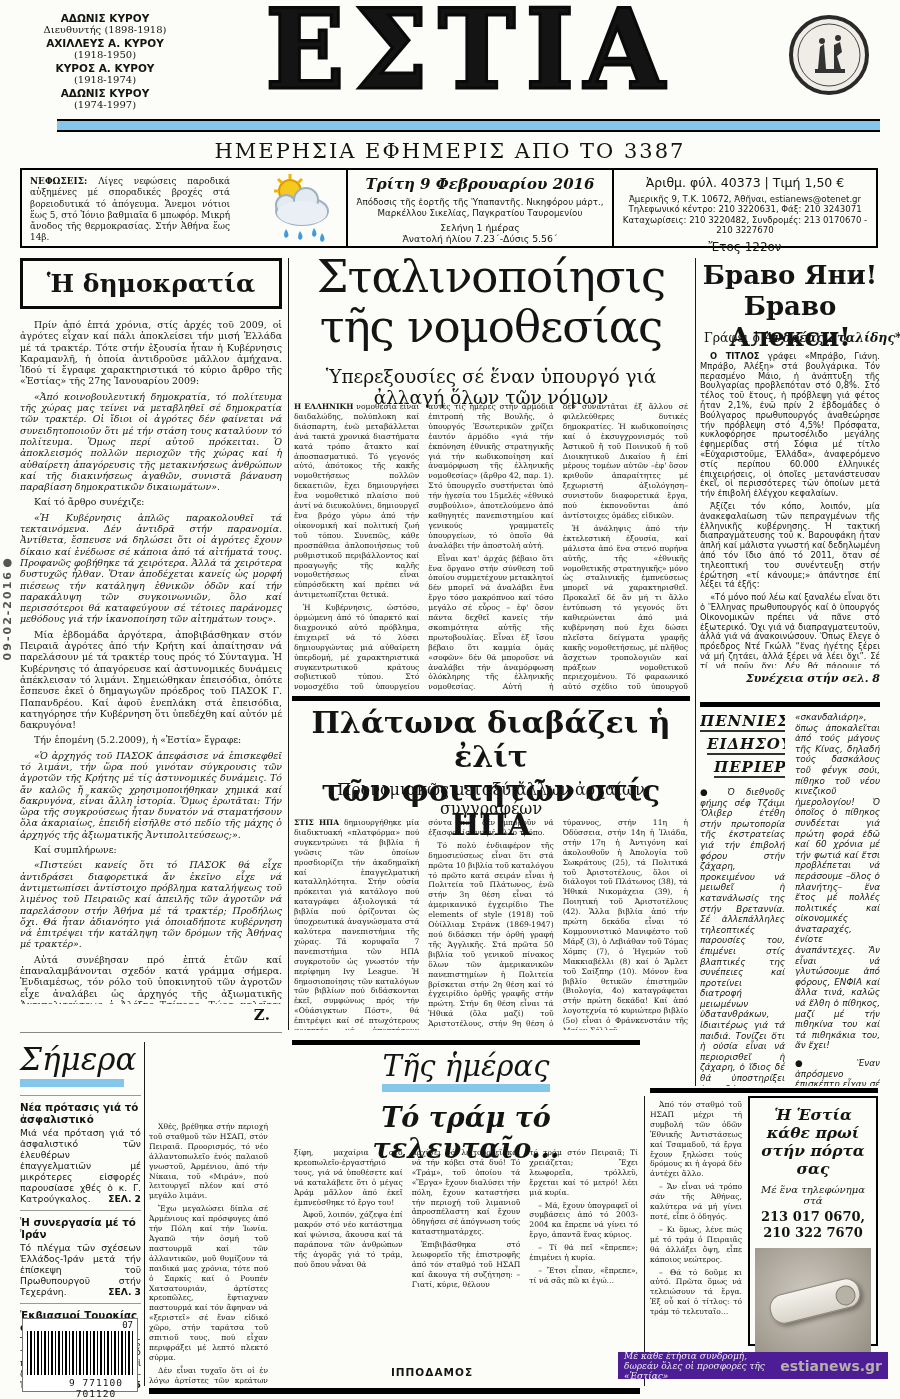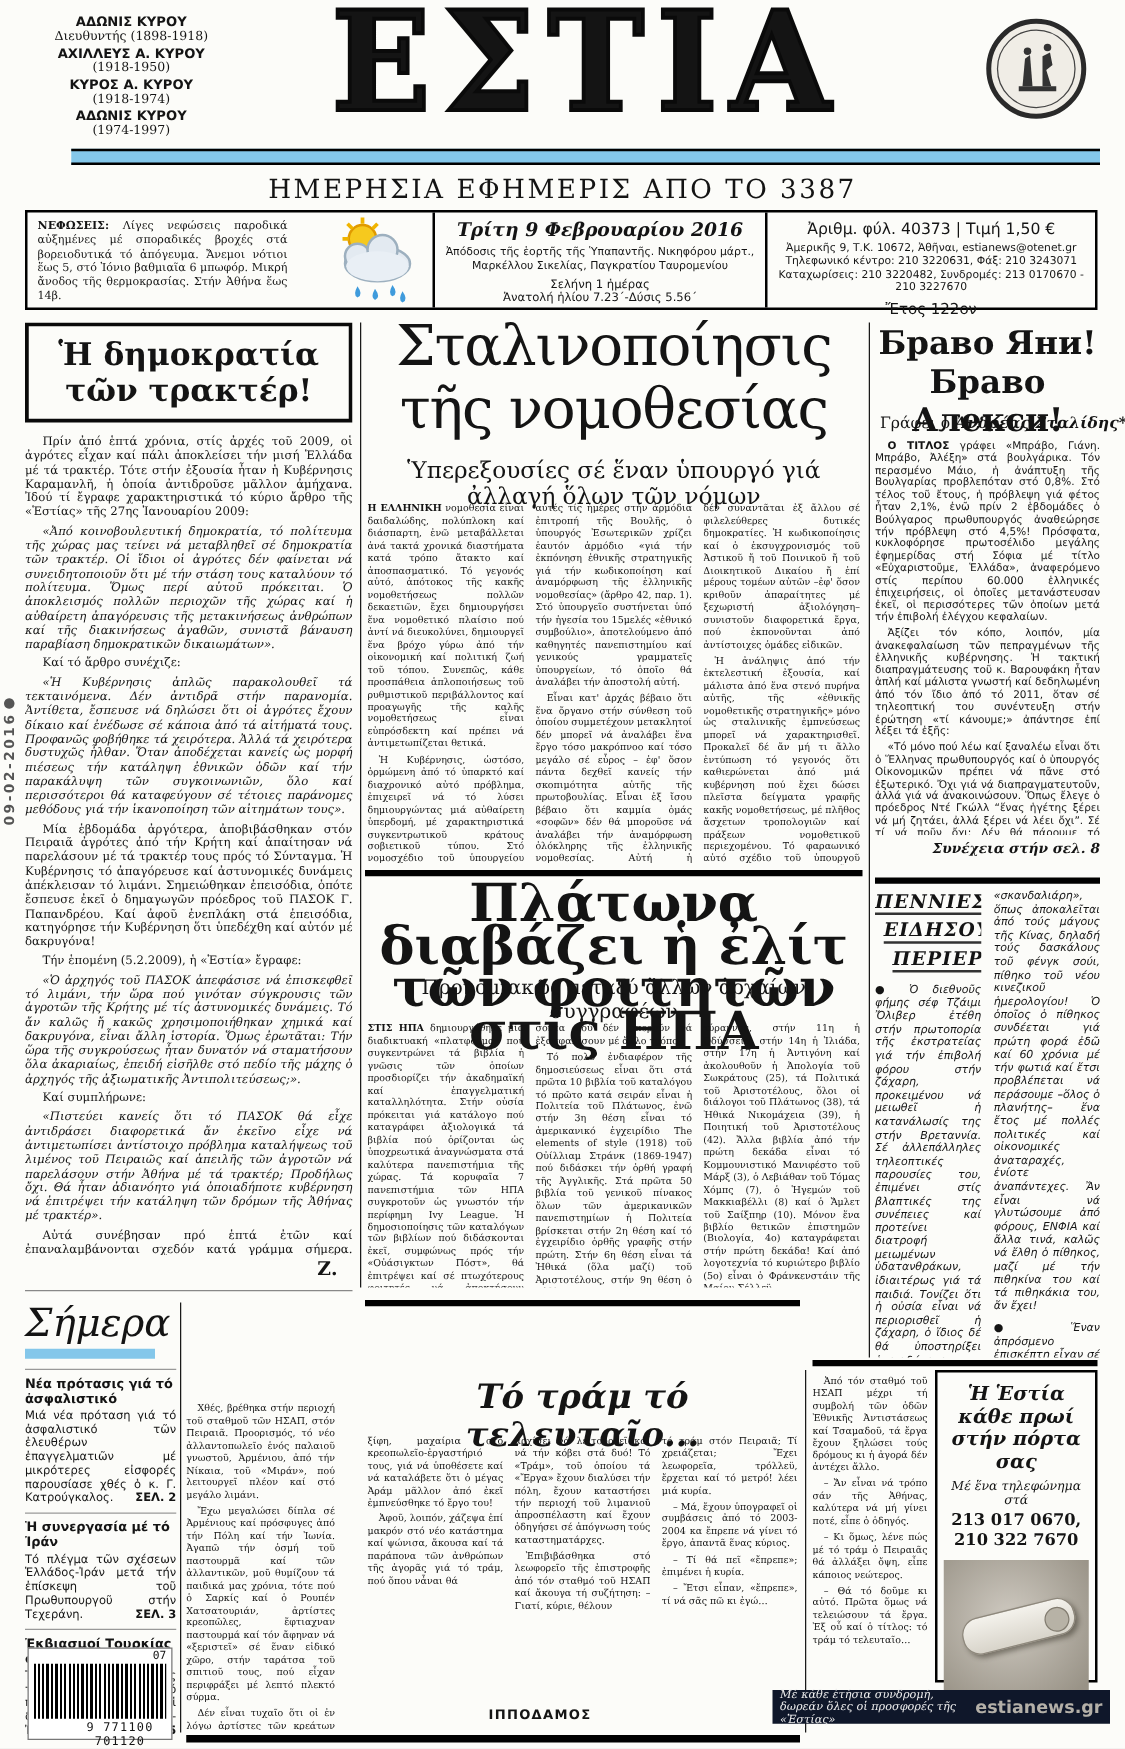--- a/index.html
+++ b/index.html
@@ -59,21 +59,21 @@
   .lead-sub { position:absolute; top:366px; left:292px; width:398px; text-align:center; font-size:18.5px; }
   .cols { display:flex; gap:9px; }
   .cols .c { flex:1; overflow:hidden; }
   .cols p { font-size:7.6px; line-height:9.9px; text-align:justify; text-indent:9px; margin-bottom:3px; }
   .cols p.nofirst { text-indent:0; }
   .lead-body { position:absolute; top:402px; left:294px; width:394px; height:290px; }
   .platon-body { position:absolute; top:818px; left:294px; width:394px; height:212px; }
 
   
   .platon-head { position:absolute; top:706px; left:292px; width:398px; text-align:center;
-                 font-weight:bold; font-size:42px; line-height:34px; }
+                 font-weight:bold; font-size:30px; line-height:34px; }
   .platon-sub { position:absolute; top:780px; left:292px; width:398px; text-align:center; font-size:16px; }
 
   
   .bravo-title { position:absolute; top:260px; left:700px; width:180px; text-align:center;
                  font-weight:bold; font-size:26px; line-height:31px; }
   .bravo-byline { position:absolute; top:330px; left:700px; width:180px; display:flex; align-items:center; gap:4px; }
   .bravo-byline .ln { flex:1; height:2px; background:#111; }
   .bravo-byline .tx { font-size:12.5px; white-space:nowrap; }
   .bravo-byline .tx i { font-weight:bold; font-style:italic; }
   .bravo-body { position:absolute; top:352px; left:700px; width:180px; height:316px; overflow:hidden; }
@@ -131,21 +131,21 @@
   .ad-s { font-style:italic; font-size:10px; margin:6px 0 3px; }
   .ad-p { font-weight:bold; font-size:13px; line-height:16px; }
   .ad-photo { margin-top:7px; height:118px; background:radial-gradient(circle at 45% 40%, #cfcac1, #989286 85%); position:relative; overflow:hidden; }
   .ad-roll { position:absolute; left:14px; top:38px; width:92px; height:30px; background:
              linear-gradient(#f4f2ec, #d8d4ca); border:1px solid #8e887c; border-radius:14px; transform:rotate(-14deg);
              box-shadow:2px 3px 4px rgba(40,35,25,.45); }
   .ad-roll:before { content:""; position:absolute; right:4px; top:6px; width:18px; height:18px; border-radius:50%;
                     background:#b7b2a6; border:1px solid #827c70; }
 
   
-  .footbar { position:absolute; top:1352px; left:618px; width:270px; height:27px; background:#0f172a;
+  .footbar { position:absolute; top:1352px; left:618px; width:270px; height:27px; background:#4c1d95;
              display:flex; align-items:center; padding:0 6px; gap:6px; }
   .footbar .msg { flex:1; color:#eee; font-style:italic; font-size:9px; line-height:10px; }
   .footbar .fp { color:#b4b0a8; font-family:"DejaVu Sans", sans-serif; font-weight:bold; font-size:14px; }
 </style>
 </head>
 <body>
 
 <div class="page">
 
   <div class="side-date">09-02-2016●</div>
@@ -217,21 +217,20 @@
   </div>
 
   <div class="vr" style="left:288px; top:258px; height:772px;"></div>
   <div class="vr" style="left:695px; top:258px; height:828px;"></div>
   <div class="vr" style="left:144px; top:1042px; height:344px;"></div>
   <div class="vr" style="left:644px; top:1096px; height:290px;"></div>
 
   <div class="editorial">
     <div class="ed-titlebox">
       <div>Ἡ δημοκρατία</div>
-      <div>τῶν τρακτέρ!</div>
     </div>
     <div class="ed-body">
       <p>Πρίν ἀπό ἑπτά χρόνια, στίς ἀρχές τοῦ 2009, οἱ ἀγρότες εἶχαν καί πάλι ἀποκλείσει τήν μισή Ἑλλάδα μέ τά τρακτέρ. Τότε στήν ἐξουσία ἦταν ἡ Κυβέρνησις Καραμανλῆ, ἡ ὁποία ἀντιδροῦσε μᾶλλον ἀμήχανα. Ἰδού τί ἔγραφε χαρακτηριστικά τό κύριο ἄρθρο τῆς «Ἑστίας» τῆς 27ης Ἰανουαρίου 2009:</p>
       <p class="q">«Ἀπό κοινοβουλευτική δημοκρατία, τό πολίτευμα τῆς χώρας μας τείνει νά μεταβληθεῖ σέ δημοκρατία τῶν τρακτέρ. Οἱ ἴδιοι οἱ ἀγρότες δέν φαίνεται νά συνειδητοποιοῦν ὅτι μέ τήν στάση τους καταλύουν τό πολίτευμα. Ὅμως περί αὐτοῦ πρόκειται. Ὁ ἀποκλεισμός πολλῶν περιοχῶν τῆς χώρας καί ἡ αὐθαίρετη ἀπαγόρευσις τῆς μετακινήσεως ἀνθρώπων καί τῆς διακινήσεως ἀγαθῶν, συνιστᾶ βάναυση παραβίαση δημοκρατικῶν δικαιωμάτων».</p>
       <p>Καί τό ἄρθρο συνέχιζε:</p>
       <p class="q">«Ἡ Κυβέρνησις ἁπλῶς παρακολουθεῖ τά τεκταινόμενα. Δέν ἀντιδρᾶ στήν παρανομία. Ἀντίθετα, ἔσπευσε νά δηλώσει ὅτι οἱ ἀγρότες ἔχουν δίκαιο καί ἐνέδωσε σέ κάποια ἀπό τά αἰτήματά τους. Προφανῶς φοβήθηκε τά χειρότερα. Ἀλλά τά χειρότερα δυστυχῶς ἦλθαν. Ὅταν ἀποδέχεται κανείς ὡς μορφή πιέσεως τήν κατάληψη ἐθνικῶν ὁδῶν καί τήν παρακάλυψη τῶν συγκοινωνιῶν, ὅλο καί περισσότεροι θά καταφεύγουν σέ τέτοιες παράνομες μεθόδους γιά τήν ἱκανοποίηση τῶν αἰτημάτων τους».</p>
       <p>Μία ἑβδομάδα ἀργότερα, ἀποβιβάσθηκαν στόν Πειραιᾶ ἀγρότες ἀπό τήν Κρήτη καί ἀπαίτησαν νά παρελάσουν μέ τά τρακτέρ τους πρός τό Σύνταγμα. Ἡ Κυβέρνησις τό ἀπαγόρευσε καί ἀστυνομικές δυνάμεις ἀπέκλεισαν τό λιμάνι. Σημειώθηκαν ἐπεισόδια, ὁπότε ἔσπευσε ἐκεῖ ὁ δημαγωγῶν πρόεδρος τοῦ ΠΑΣΟΚ Γ. Παπανδρέου. Καί ἀφοῦ ἐνεπλάκη στά ἐπεισόδια, κατηγόρησε τήν Κυβέρνηση ὅτι ὑπεδέχθη καί αὐτόν μέ δακρυγόνα!</p>
       <p>Τήν ἑπομένη (5.2.2009), ἡ «Ἑστία» ἔγραφε:</p>
       <p class="q">«Ὁ ἀρχηγός τοῦ ΠΑΣΟΚ ἀπεφάσισε νά ἐπισκεφθεῖ τό λιμάνι, τήν ὥρα πού γινόταν σύγκρουσις τῶν ἀγροτῶν τῆς Κρήτης μέ τίς ἀστυνομικές δυνάμεις. Τό ἄν καλῶς ἤ κακῶς χρησιμοποιήθηκαν χημικά καί δακρυγόνα, εἶναι ἄλλη ἱστορία. Ὅμως ἐρωτᾶται: Τήν ὥρα τῆς συγκρούσεως ἦταν δυνατόν νά σταματήσουν ὅλα ἀκαριαίως, ἐπειδή εἰσῆλθε στό πεδίο τῆς μάχης ὁ ἀρχηγός τῆς ἀξιωματικῆς Ἀντιπολιτεύσεως;».</p>
       <p>Καί συμπλήρωνε:</p>
@@ -333,20 +332,24 @@
       <div class="sim-x"><span>Τούς ὠμούς ἐκβιασμούς τῆς Τουρκίας γιά τό προσφυγικό δείχνουν οἱ διάλογοι Γιούνκερ-Τούσκ-Ἐρντογάν. </span><span class="pg">ΣΕΛ. 5</span></div>
     </div>
   </div>
 
   <div class="barcode">
     <div class="bc-07">07</div>
     <div class="bc-bars"></div>
     <div class="bc-num">9 771100 701120</div>
   </div>
 
+  <div class="imeras-h">
+    <div class="t">Τῆς ἡμέρας</div>
+    <div class="blue-bar"></div>
+  </div>
   <div class="imeras-title">Τό τράμ τό τελευταῖο...</div>
   <div class="im-col1">
     <p class="nofirst">Χθές, βρέθηκα στήν περιοχή τοῦ σταθμοῦ τῶν ΗΣΑΠ, στόν Πειραιᾶ. Προορισμός, τό νέο ἀλλαντοπωλεῖο ἑνός παλαιοῦ γνωστοῦ, Ἀρμένιου, ἀπό τήν Νίκαια, τοῦ «Μιράν», πού λειτουργεῖ πλέον καί στό μεγάλο λιμάνι.</p>
     <p>Ἔχω μεγαλώσει δίπλα σέ Ἀρμένιους καί πρόσφυγες ἀπό τήν Πόλη καί τήν Ἰωνία. Ἀγαπῶ τήν ὀσμή τοῦ παστουρμᾶ καί τῶν ἀλλαντικῶν, μοῦ θυμίζουν τά παιδικά μας χρόνια, τότε πού ὁ Σαρκίς καί ὁ Ρουπέν Χατσατουριάν, ἀρτίστες κρεοπῶλες, ἔφτιαχναν παστουρμά καί τόν ἄφηναν νά «ξεριστεῖ» σέ ἕναν εἰδικό χῶρο, στήν ταράτσα τοῦ σπιτιοῦ τους, πού εἶχαν περιφράξει μέ λεπτό πλεκτό σύρμα.</p>
     <p>Δέν εἶναι τυχαῖο ὅτι οἱ ἐν λόγῳ ἀρτίστες τῶν κρεάτων ἀνῆκαν στήν οἰκογένεια τοῦ μεγάλου μαέστρου Ἀράμ Χατσατουριάν, τοῦ συνθέτη τοῦ «Χοροῦ τῶν σπαθιῶν». Ἔπρεπε νά βλέπατε πῶς χειρίζονταν τά, μεγάλα</p>
   </div>
   <div class="im-body cols">
     <div class="c">
       <p class="nofirst">ξίφη, μαχαίρια στό κρεοπωλεῖο-ἐργαστήριό τους, γιά νά ὑποθέσετε καί νά καταλάβετε ὅτι ὁ μέγας Ἀράμ μᾶλλον ἀπό ἐκεῖ ἐμπνεύσθηκε τό ἔργο του!</p>
       <p>Ἀφοῦ, λοιπόν, χάζεψα ἐπί μακρόν στό νέο κατάστημα καί ψώνισα, ἄκουσα καί τά παράπονα τῶν ἀνθρώπων τῆς ἀγορᾶς γιά τό τράμ, πού ὅπου νἆναι θά</p>

